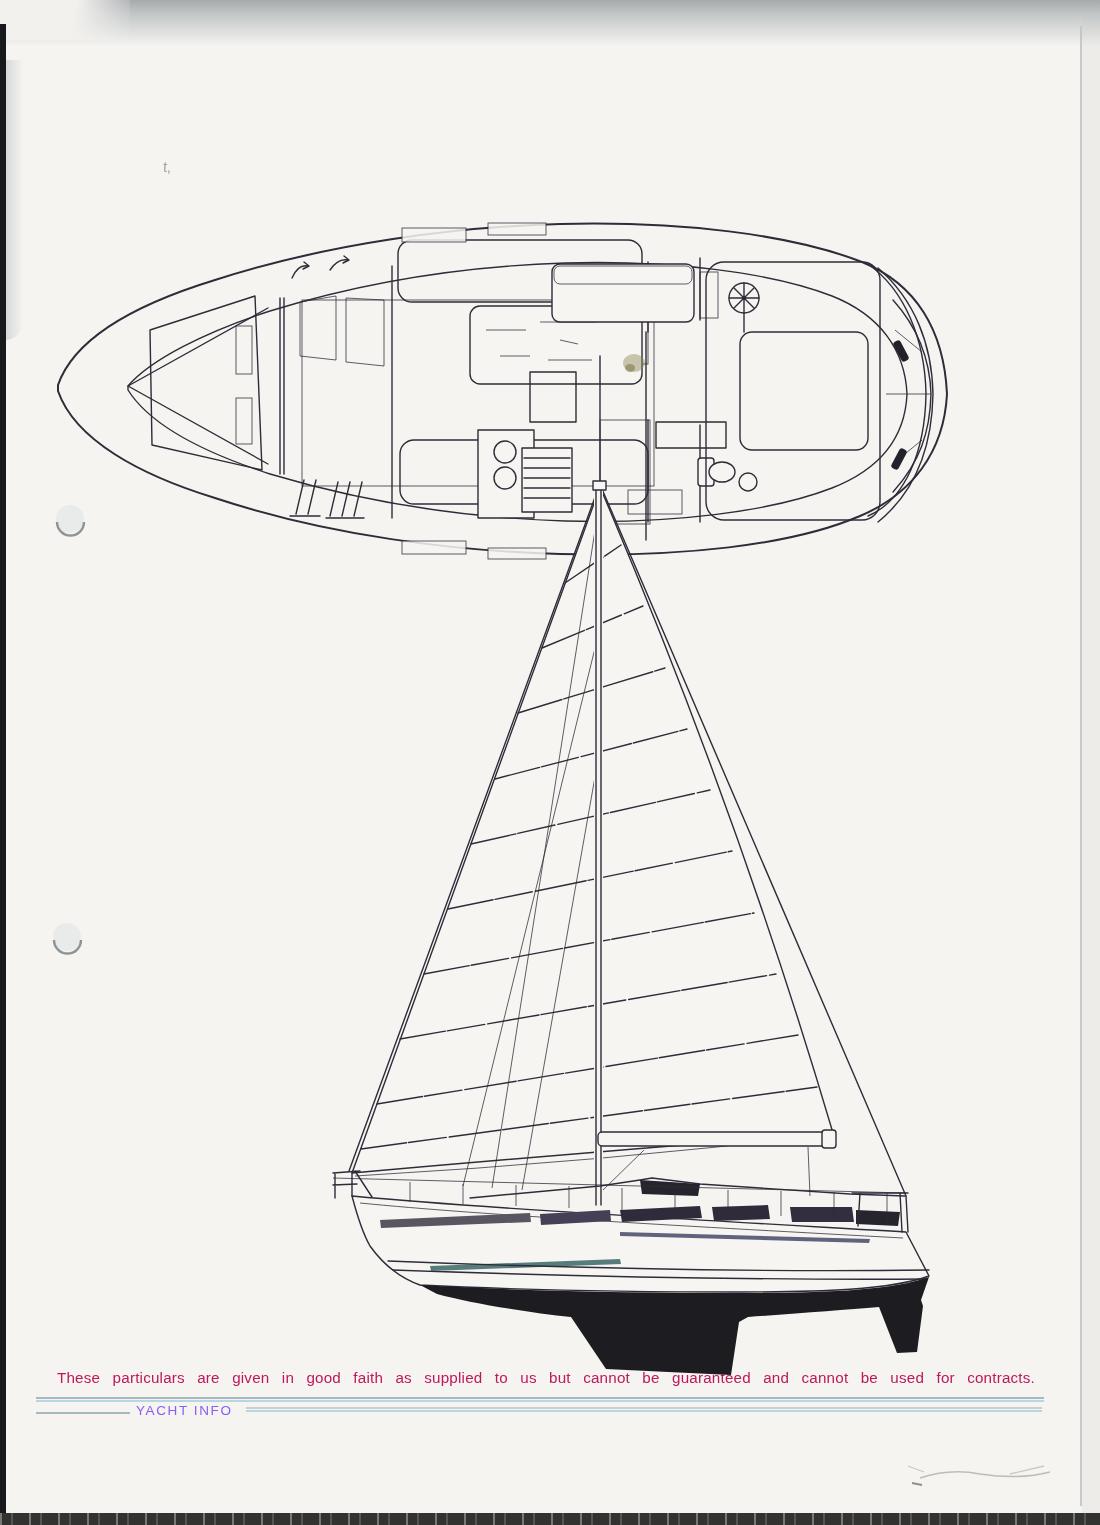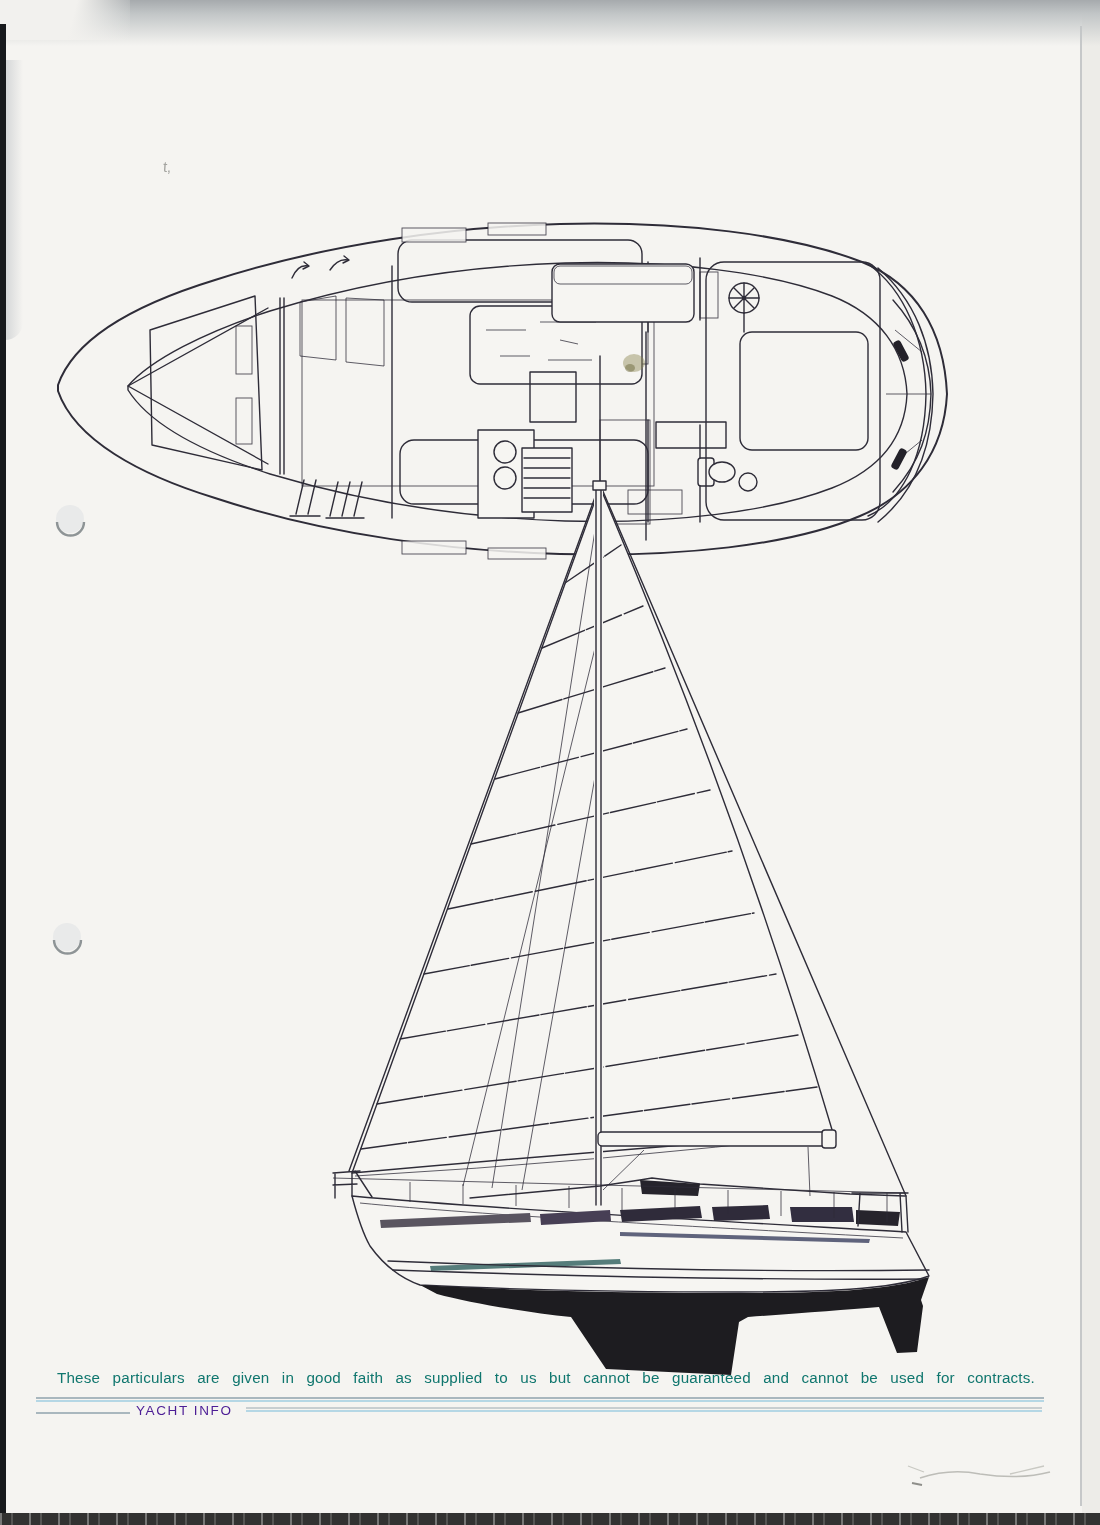--- a/index.html
+++ b/index.html
@@ -13,24 +13,24 @@
   .scan-left{position:absolute;left:0;top:24px;width:6px;height:1501px;background:#17191c;z-index:6;}
   .scan-left-shadow{position:absolute;left:5px;top:60px;width:18px;height:280px;z-index:3;
     background:linear-gradient(90deg,#d4d6d7,rgba(245,244,241,0));border-radius:0 0 40px 0;}
   .page-edge-right{position:absolute;left:1080px;top:26px;width:2px;height:1480px;background:#c6c8c9;z-index:3;}
   .right-margin{position:absolute;left:1082px;top:0;width:18px;height:1525px;background:#edece8;z-index:2;}
   .scan-bottom{position:absolute;left:0;top:1513px;width:1100px;height:12px;z-index:6;
     background:
       repeating-linear-gradient(90deg, rgba(250,250,248,.35) 0 2px, rgba(0,0,0,0) 2px 11px, rgba(120,120,118,.5) 11px 13px, rgba(0,0,0,0) 13px 29px),
       #323231;}
   .disclaimer{position:absolute;left:57px;top:1369px;width:978px;z-index:1;
-    font-size:15.2px;line-height:18px;color:#0f766e;text-align:justify;text-align-last:justify;
+    font-size:15.2px;line-height:18px;color:#be185d;text-align:justify;text-align-last:justify;
     letter-spacing:.2px;word-spacing:5px;}
   .footer-label{position:absolute;left:136px;top:1403px;z-index:5;font-size:13.5px;
-    letter-spacing:1.6px;color:#4c1d95;}
+    letter-spacing:1.6px;color:#8b5cf6;}
   .stray-mark{position:absolute;left:163px;top:158px;z-index:1;font-size:15px;color:#a4a4a0;
     transform:rotate(4deg);}
   svg.art{position:absolute;left:0;top:0;z-index:2;}
   
   .ink{stroke:#2e2c38;fill:none;stroke-width:1.4;stroke-linecap:round;stroke-linejoin:round;}
   .ink2{stroke:#2e2c38;fill:none;stroke-width:2;stroke-linecap:round;stroke-linejoin:round;}
   .thin{stroke:#2e2c38;fill:none;stroke-width:.9;opacity:.85;}
   .paperfill{fill:#f6f5f2;}
 </style>
 </head>

